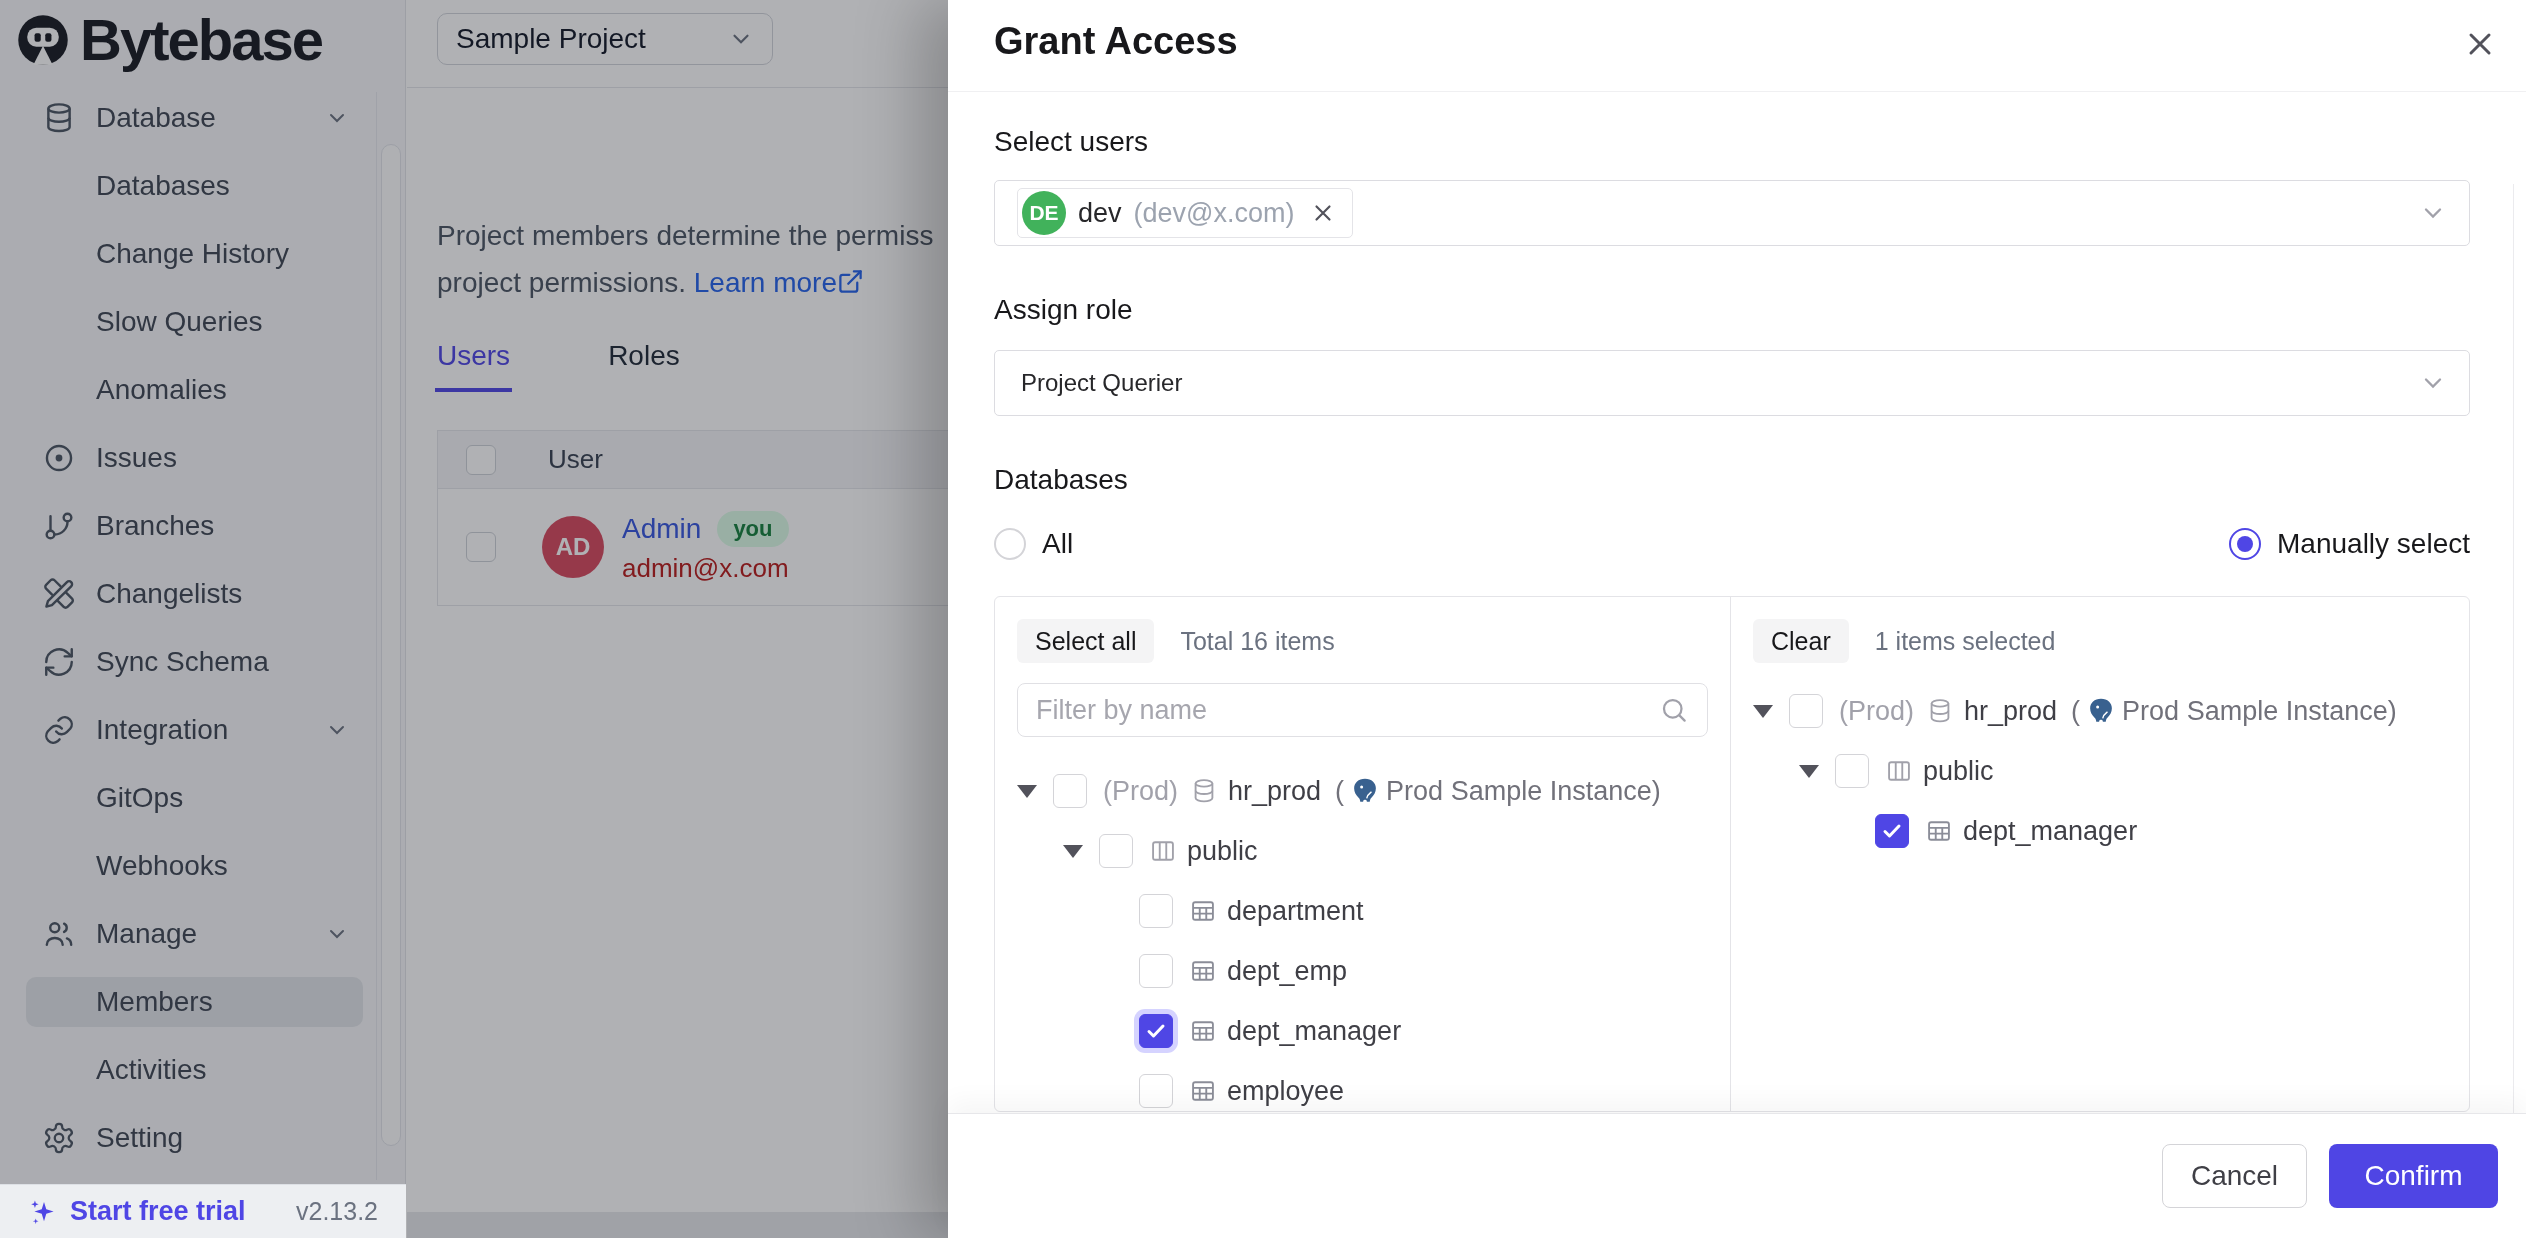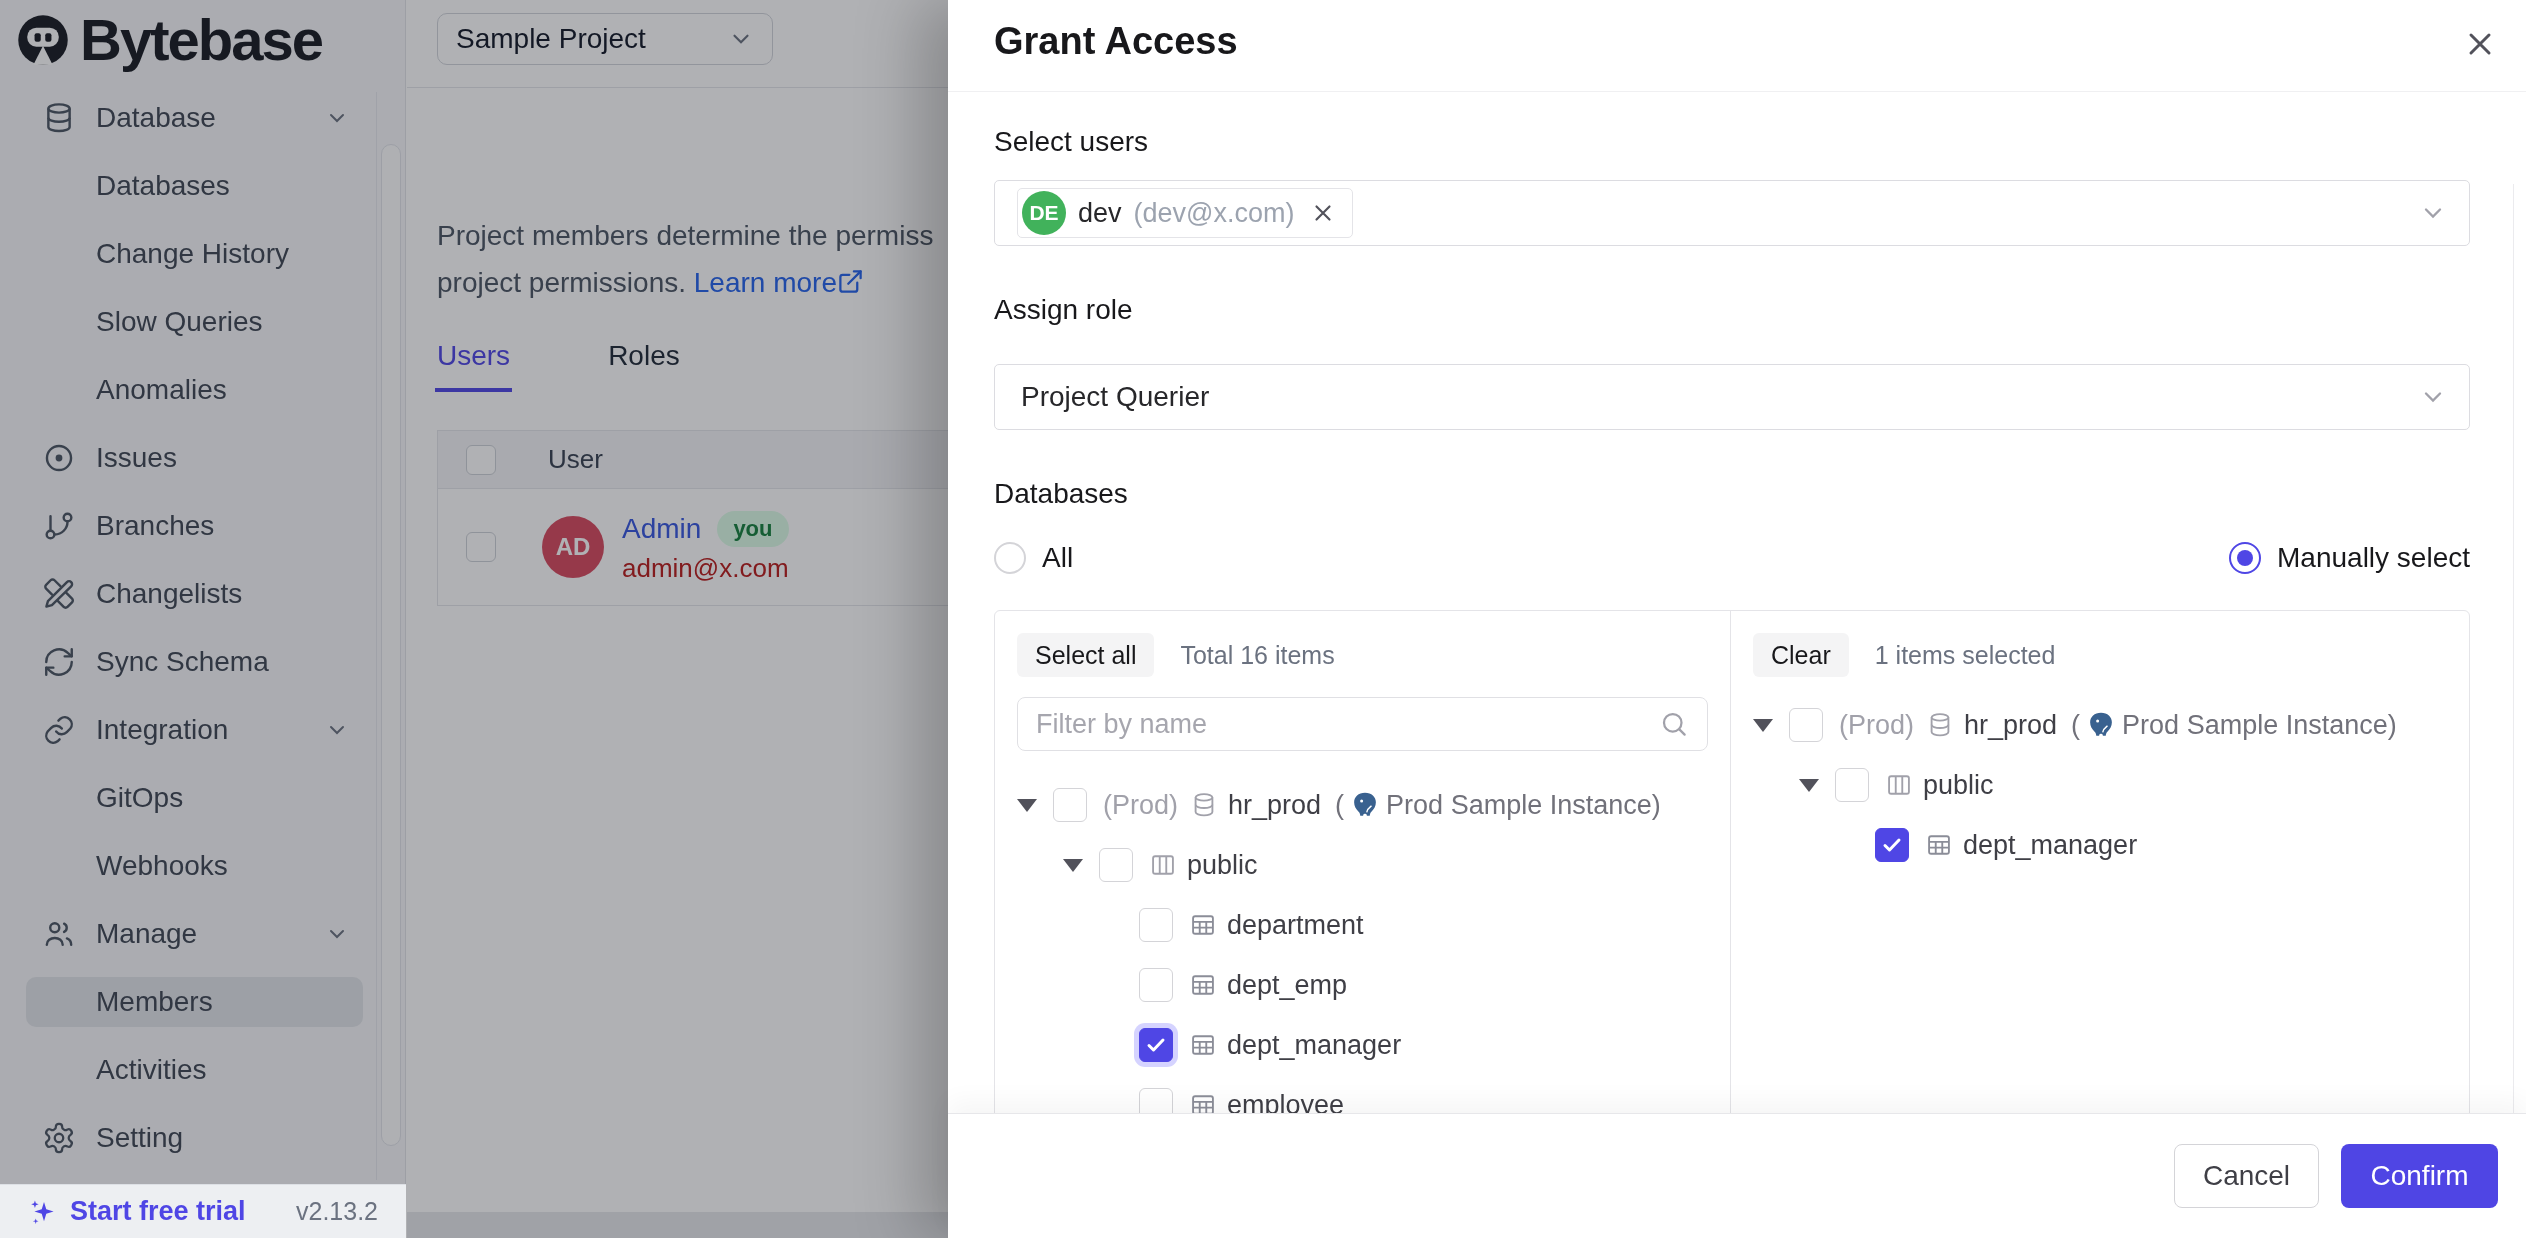--- a/index.html
+++ b/index.html
@@ -77,22 +77,22 @@
   .users-input { margin-top:22px; height:66px; border:1px solid #dcdce1; border-radius:5px;
     display:flex; align-items:center; padding:0 22px; position:relative; }
   .chip { height:50px; background:#fff; border:1px solid #e4e4e8; border-radius:5px;
     display:flex; align-items:center; padding:0 16px 0 4px; gap:12px; }
   .av-green { background:#41b25b; font-size:21px; width:44px; height:44px; }
   .chip-name { font-size:27px; color:#27272a; }
   .chip-email { font-size:27px; color:#9ca3af; }
   .chip-x { color:#52525b; display:flex; margin-left:4px; cursor:pointer; }
   .input-chev { position:absolute; right:22px; color:#a1a1aa; display:flex; }
   .lbl-role { margin-top:48px; }
-  .role-select { margin-top:38px; height:66px; border:1px solid #dcdce1; border-radius:5px;
-    display:flex; align-items:center; padding:0 26px; position:relative; font-size:28px; color:#27272a; }
+  .role-select { margin-top:24px; height:66px; border:1px solid #dcdce1; border-radius:5px;
+    display:flex; align-items:center; padding:0 26px; position:relative; font-size:24px; color:#27272a; }
   .lbl-dbs { margin-top:48px; }
   .radio-row { margin-top:32px; display:flex; align-items:center; gap:64px;justify-content:space-between; }
   .radio-opt { display:flex; align-items:center; gap:16px; }
   .radio { width:32px; height:32px; border-radius:50%; border:2px solid #d4d4d8; background:#fff; flex:none; position:relative; }
   .radio.checked { border:2.5px solid #4f46e5; }
   .radio.checked::after { content:""; position:absolute; left:50%; top:50%; width:16px; height:16px;
     margin:-8px 0 0 -8px; border-radius:50%; background:#4f46e5; }
   .radio-label { font-size:28px; color:#18181b; }
 
   .transfer { margin-top:36px; height:516px; border:1px solid #e4e4e8; border-radius:6px;
@@ -124,21 +124,21 @@
   .t-ic { display:flex; margin-right:10px; color:#9ca3af; flex:none; }
   .t-name { font-size:27px; color:#3f3f46; }
   .t-inst { font-size:27px; color:#71717a; margin-left:14px; display:flex; align-items:center; gap:6px; }
 
   .m-footer { flex:none; height:125px; border-top:1px solid #e7e7ea; background:#fff;
     display:flex; align-items:center; justify-content:flex-end; padding-right:28px; gap:22px;
     box-shadow:0 -12px 24px rgba(0,0,0,0.04); position:relative; z-index:22; }
   .btn { height:64px; border-radius:8px; display:flex; align-items:center; justify-content:center;
     font-size:28px; cursor:pointer; }
   .btn-cancel { width:145px; background:#fff; border:1px solid #d4d4d8; color:#3f3f46; }
-  .btn-confirm { width:157px; background:#4f45e4; color:#fff; font-weight:500; }
+  .btn-confirm { width:169px; background:#4f45e4; color:#fff; font-weight:500; }
 
   svg { display:block; }
 </style>
 </head>
 <body>
 
 <div class="stage">
 
   <div class="sidebar">
     <div class="logo">

